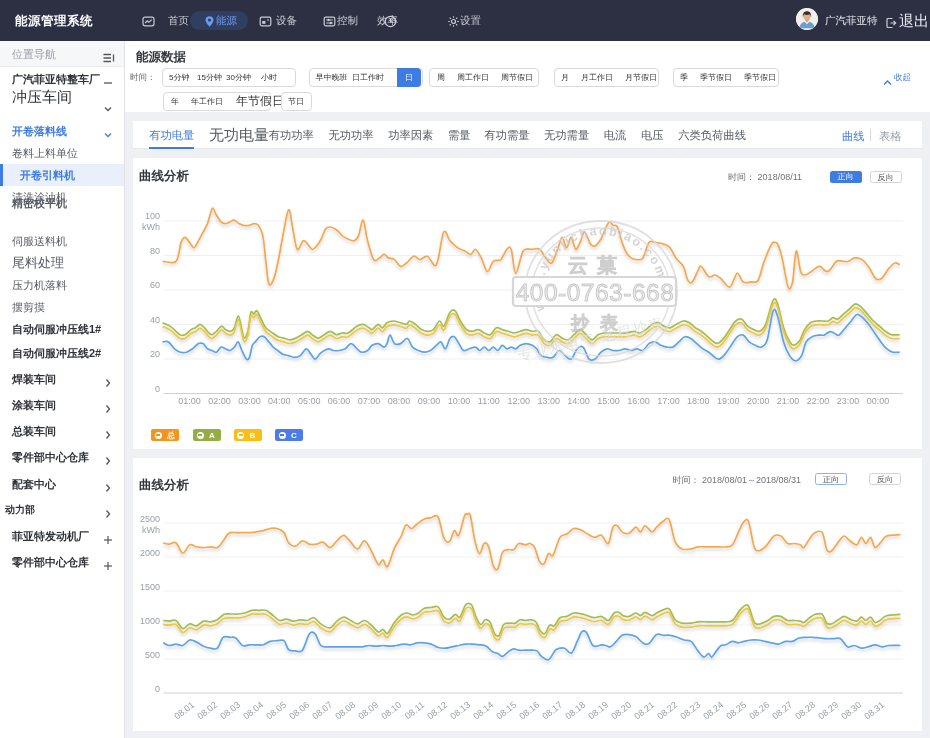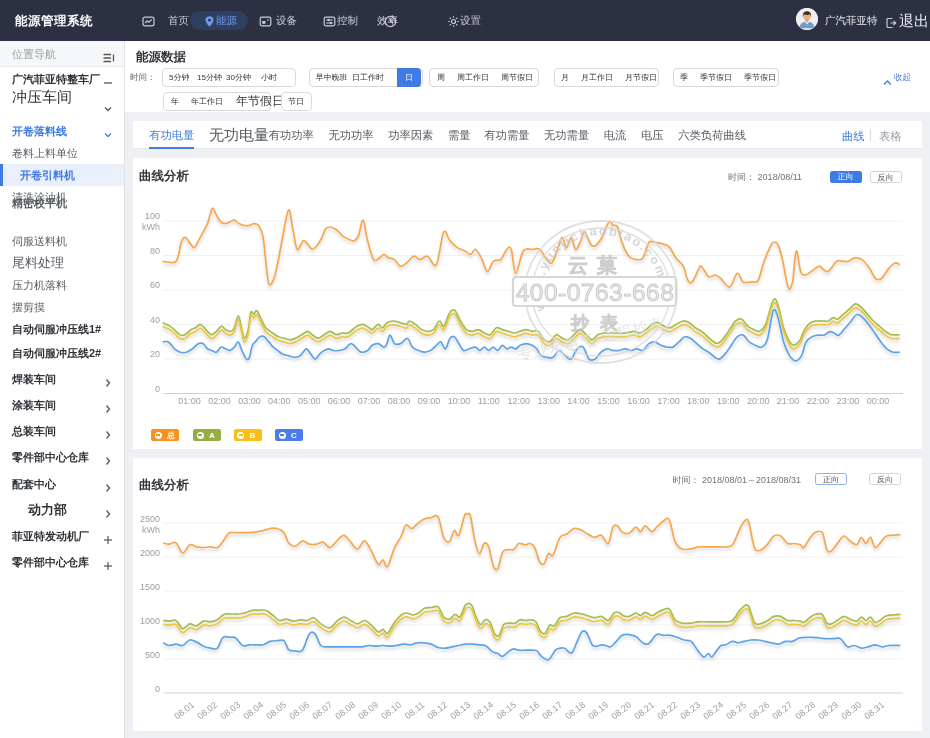--- a/index.html
+++ b/index.html
@@ -107,21 +107,21 @@
           <path d="M3.5,1.5 L6.5,5 L3.5,8.5" fill="none" stroke="#555" stroke-width="1.3"></path>
         </svg></div>
       <div style="position:absolute;left:12px;top:450.0px;font-size:11px;line-height:14px;font-weight:bold;color:#2f3338">零件部中心仓库</div>
       <div style="position:absolute;left:103px;top:452.0px"><svg width="10" height="10" viewBox="0 0 10 10">
           <path d="M3.5,1.5 L6.5,5 L3.5,8.5" fill="none" stroke="#555" stroke-width="1.3"></path>
         </svg></div>
       <div style="position:absolute;left:12px;top:476.5px;font-size:11px;line-height:14px;font-weight:bold;color:#2f3338">配套中心</div>
       <div style="position:absolute;left:103px;top:478.5px"><svg width="10" height="10" viewBox="0 0 10 10">
           <path d="M3.5,1.5 L6.5,5 L3.5,8.5" fill="none" stroke="#555" stroke-width="1.3"></path>
         </svg></div>
-      <div style="position:absolute;left:28px;top:502.6px;font-size:13px;line-height:14px;font-weight:bold;color:#2f3338">动力部</div>
+      <div style="position:absolute;left:5px;top:502.6px;font-size:10px;line-height:14px;font-weight:bold;color:#2f3338">动力部</div>
       <div style="position:absolute;left:103px;top:504.6px"><svg width="10" height="10" viewBox="0 0 10 10">
           <path d="M3.5,1.5 L6.5,5 L3.5,8.5" fill="none" stroke="#555" stroke-width="1.3"></path>
         </svg></div>
       <div style="position:absolute;left:12px;top:528.8px;font-size:11px;line-height:14px;font-weight:bold;color:#2f3338">菲亚特发动机厂</div>
       <div style="position:absolute;left:103px;top:530.8px"><svg width="10" height="10" viewBox="0 0 10 10">
           <line x1="1" y1="5" x2="9" y2="5" stroke="#555" stroke-width="1.2"></line>
           <line x1="5" y1="1" x2="5" y2="9" stroke="#555" stroke-width="1.2"></line>
         </svg></div>
       <div style="position:absolute;left:12px;top:555.0px;font-size:11px;line-height:14px;font-weight:bold;color:#2f3338">零件部中心仓库</div>
       <div style="position:absolute;left:103px;top:557.0px"><svg width="10" height="10" viewBox="0 0 10 10">

